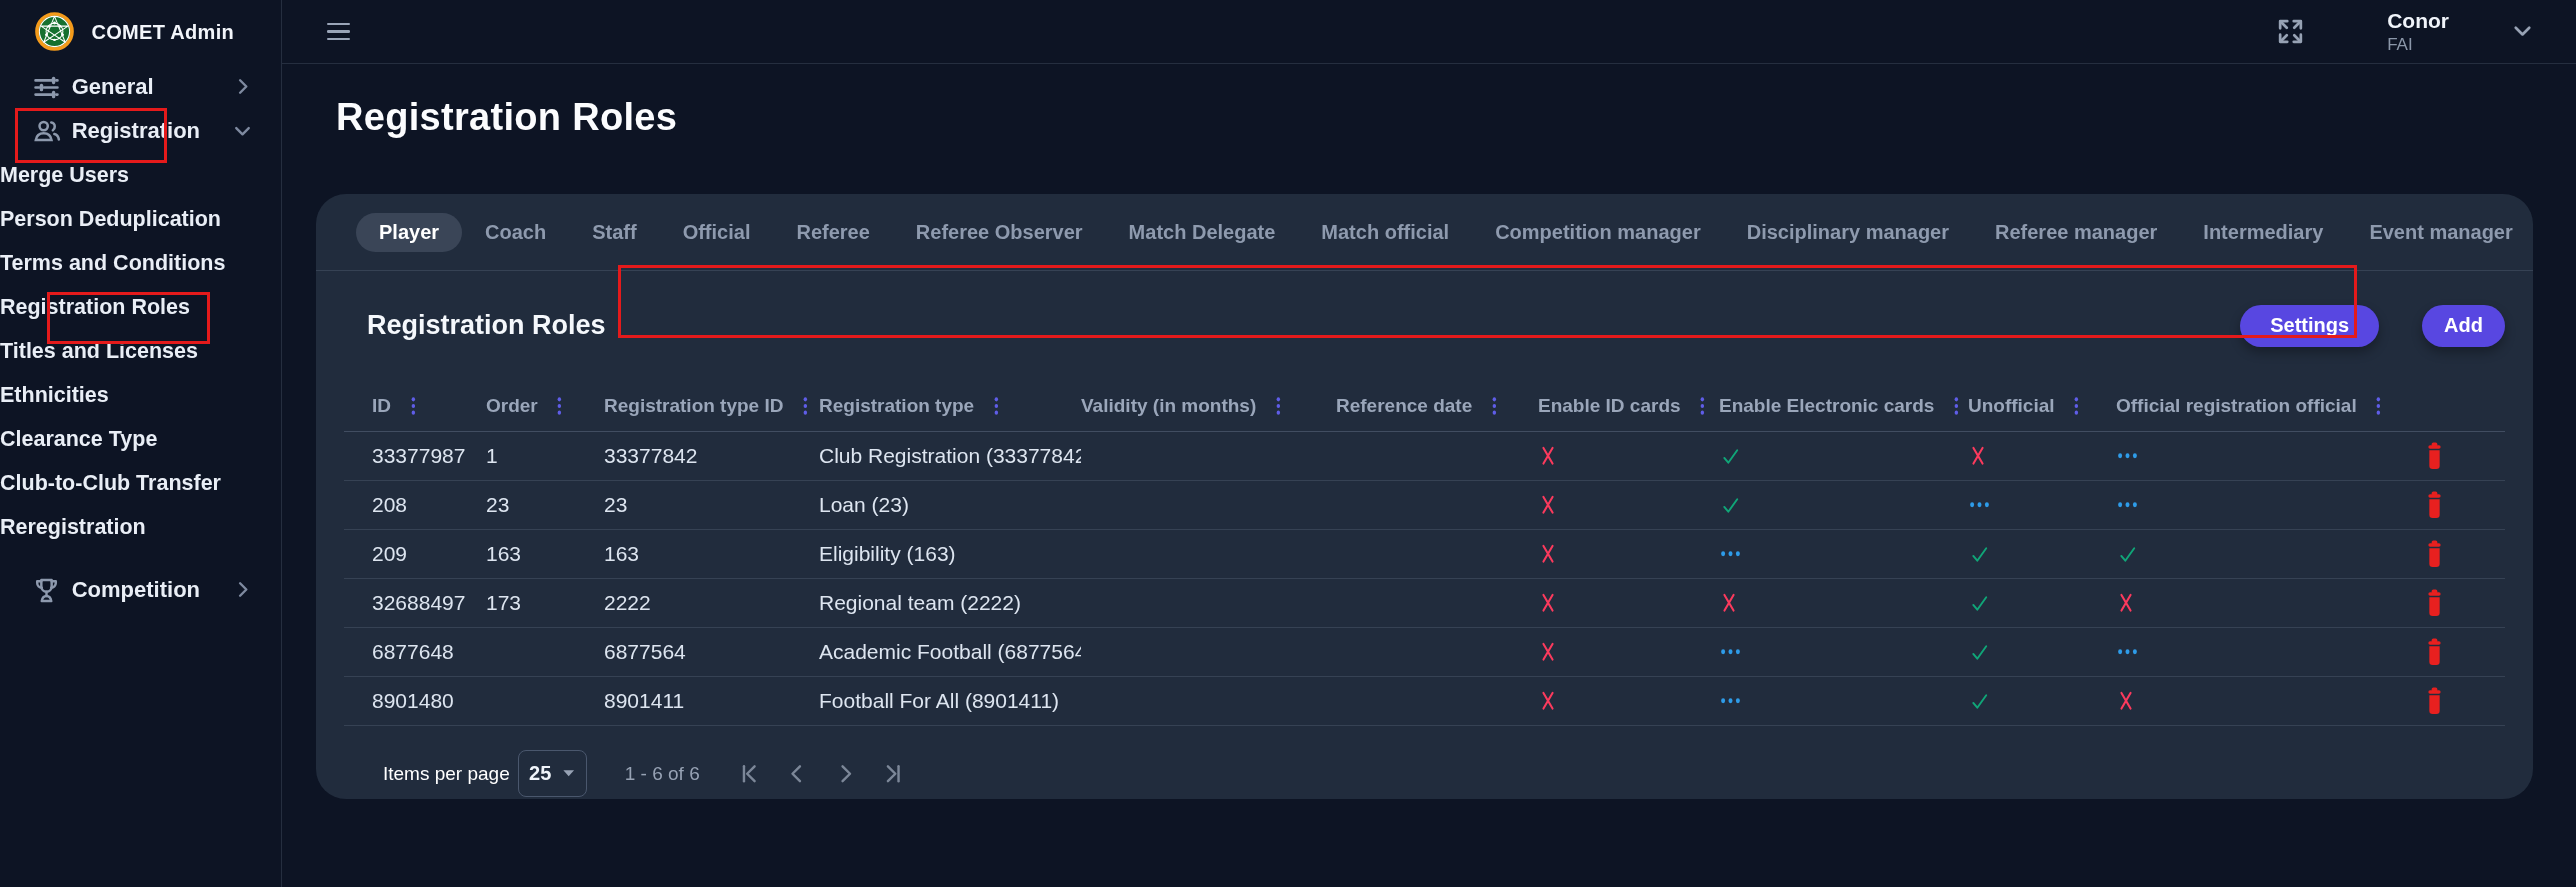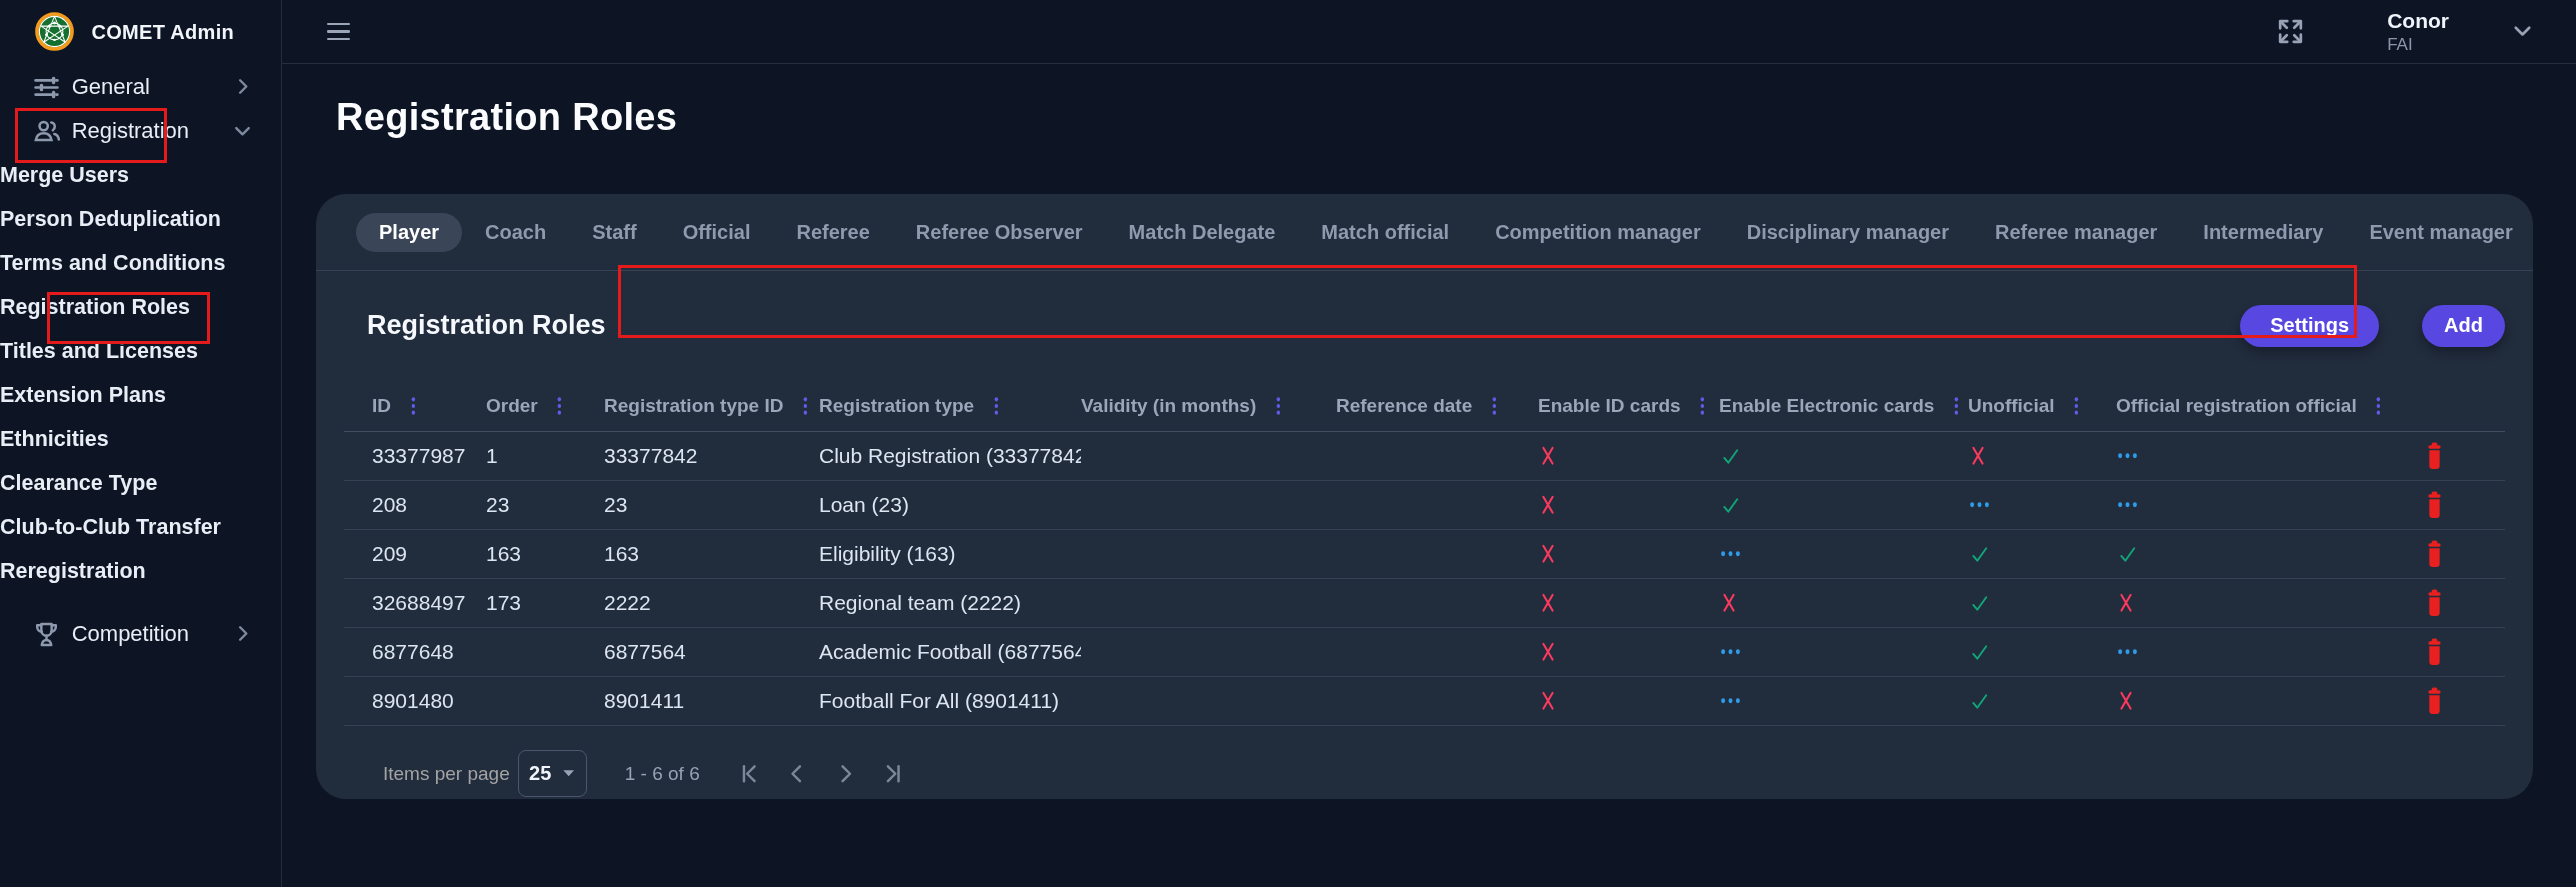--- a/index.html
+++ b/index.html
@@ -10,21 +10,21 @@
   }
   *{box-sizing:border-box; margin:0; padding:0;}
   html,body{width:2576px; height:888px;}
   body{background:var(--bg); font-family:"Liberation Sans","DejaVu Sans",sans-serif; color:var(--text); overflow:hidden; position:relative;}
   .sidebar{position:absolute; left:0; top:0; width:282px; height:888px; background:var(--bg); border-right:1.3px solid var(--line); z-index:3;}
   .side-header{height:64px; display:flex; align-items:center; padding-left:35px; gap:17.5px;}
   .app-title{font-size:20px; font-weight:700; letter-spacing:0.3px; color:#f2f5fa;}
   .side-nav{position:absolute; top:65px; left:0; right:0;}
   .side-item{height:44px; display:flex; align-items:center; padding:0 27px 0 31px; cursor:pointer; color:var(--icon);}
   .side-item .ico{width:34px; display:flex; align-items:center;}
-  .side-item .lbl{margin-left:6.7px; font-size:22px; font-weight:400; color:#e9eef6;}
+  .side-item .lbl{margin-left:6.7px; font-size:22px; font-weight:700; color:#e9eef6;}
   .side-item .sp{flex:1;}
   .side-sub{height:44px; display:flex; align-items:center; cursor:pointer;}
   .side-sub .lbl{font-size:21.5px; font-weight:600; color:#e9eef6;}
   .side-item.gap{margin-top:19px;}
   .anno{position:absolute; border:3.4px solid var(--anno); pointer-events:none; z-index:9;}
   #anno-registration{left:15px; top:108px; width:152px; height:55px;}
   #anno-regroles{left:47px; top:292px; width:163px; height:52px;}
   #anno-tabs{left:336px; top:201px; width:1739px; height:73px;}
   .topbar{position:absolute; left:282px; top:0; width:2294px; height:64px; border-bottom:1.3px solid var(--line); display:flex; align-items:center; padding:0 40px; background:var(--bg); z-index:2;}
   .hamburger{background:none; border:0; cursor:pointer; color:#9aa5b8; display:flex; flex-direction:column; gap:4.7px; padding:5.4px;}
@@ -52,21 +52,21 @@
   .thead{display:flex; align-items:center; height:52px; border-bottom:1.3px solid var(--line2); padding:0 28px;}
   .th{display:flex; align-items:center; gap:16px;}
   .th .t{font-size:19px; font-weight:600; color:var(--head); white-space:nowrap;}
   .th .menu{background:none; border:0; cursor:pointer; display:flex; padding:2.7px;}
   .tr{display:flex; align-items:center; height:49px; border-bottom:1.3px solid var(--line); padding:0 28px;}
   .td{font-size:21px; font-weight:500; color:#dde5f0; white-space:nowrap; overflow:hidden;}
   .td.icon{display:flex; align-items:center;}
   .del-cell{flex:1; display:flex; justify-content:center;}
   .del-btn{background:none; border:0; cursor:pointer; display:flex; padding:4px;}
   .pagination{display:flex; align-items:center; padding:24px 28px 0 67px;}
-  .pp-label{font-size:19px; color:#a3a3a3;}
+  .pp-label{font-size:19px; color:#ffffff;}
   .pp-select{margin-left:8px; width:69px; height:47px; border:1.3px solid #4a576d; border-radius:8px; display:flex; align-items:center; justify-content:center; gap:10.8px; cursor:pointer;}
   .pp-select .v{font-size:20px; font-weight:600; color:#f0f4fa;}
   .pp-range{margin-left:38px; font-size:19px; color:#97a2b4;}
   .pagers{margin-left:32px; display:flex; gap:15px;}
   .pager{background:none; border:0; cursor:pointer; color:#7c8798; display:flex; padding:4px;}
 </style>
 </head>
 <body>
 
 <aside class="sidebar">
@@ -127,23 +127,20 @@
       <div class="side-sub">
         <span class="lbl">Terms and Conditions</span>
       </div>
       <div class="side-sub">
         <span class="lbl">Registration Roles</span>
       </div>
       <div class="side-sub">
         <span class="lbl">Titles and Licenses</span>
       </div>
       <div class="side-sub">
-        <span class="lbl">Extension Plans</span>
-      </div>
-      <div class="side-sub">
         <span class="lbl">Ethnicities</span>
       </div>
       <div class="side-sub">
         <span class="lbl">Clearance Type</span>
       </div>
       <div class="side-sub">
         <span class="lbl">Club-to-Club Transfer</span>
       </div>
       <div class="side-sub">
         <span class="lbl">Reregistration</span>

